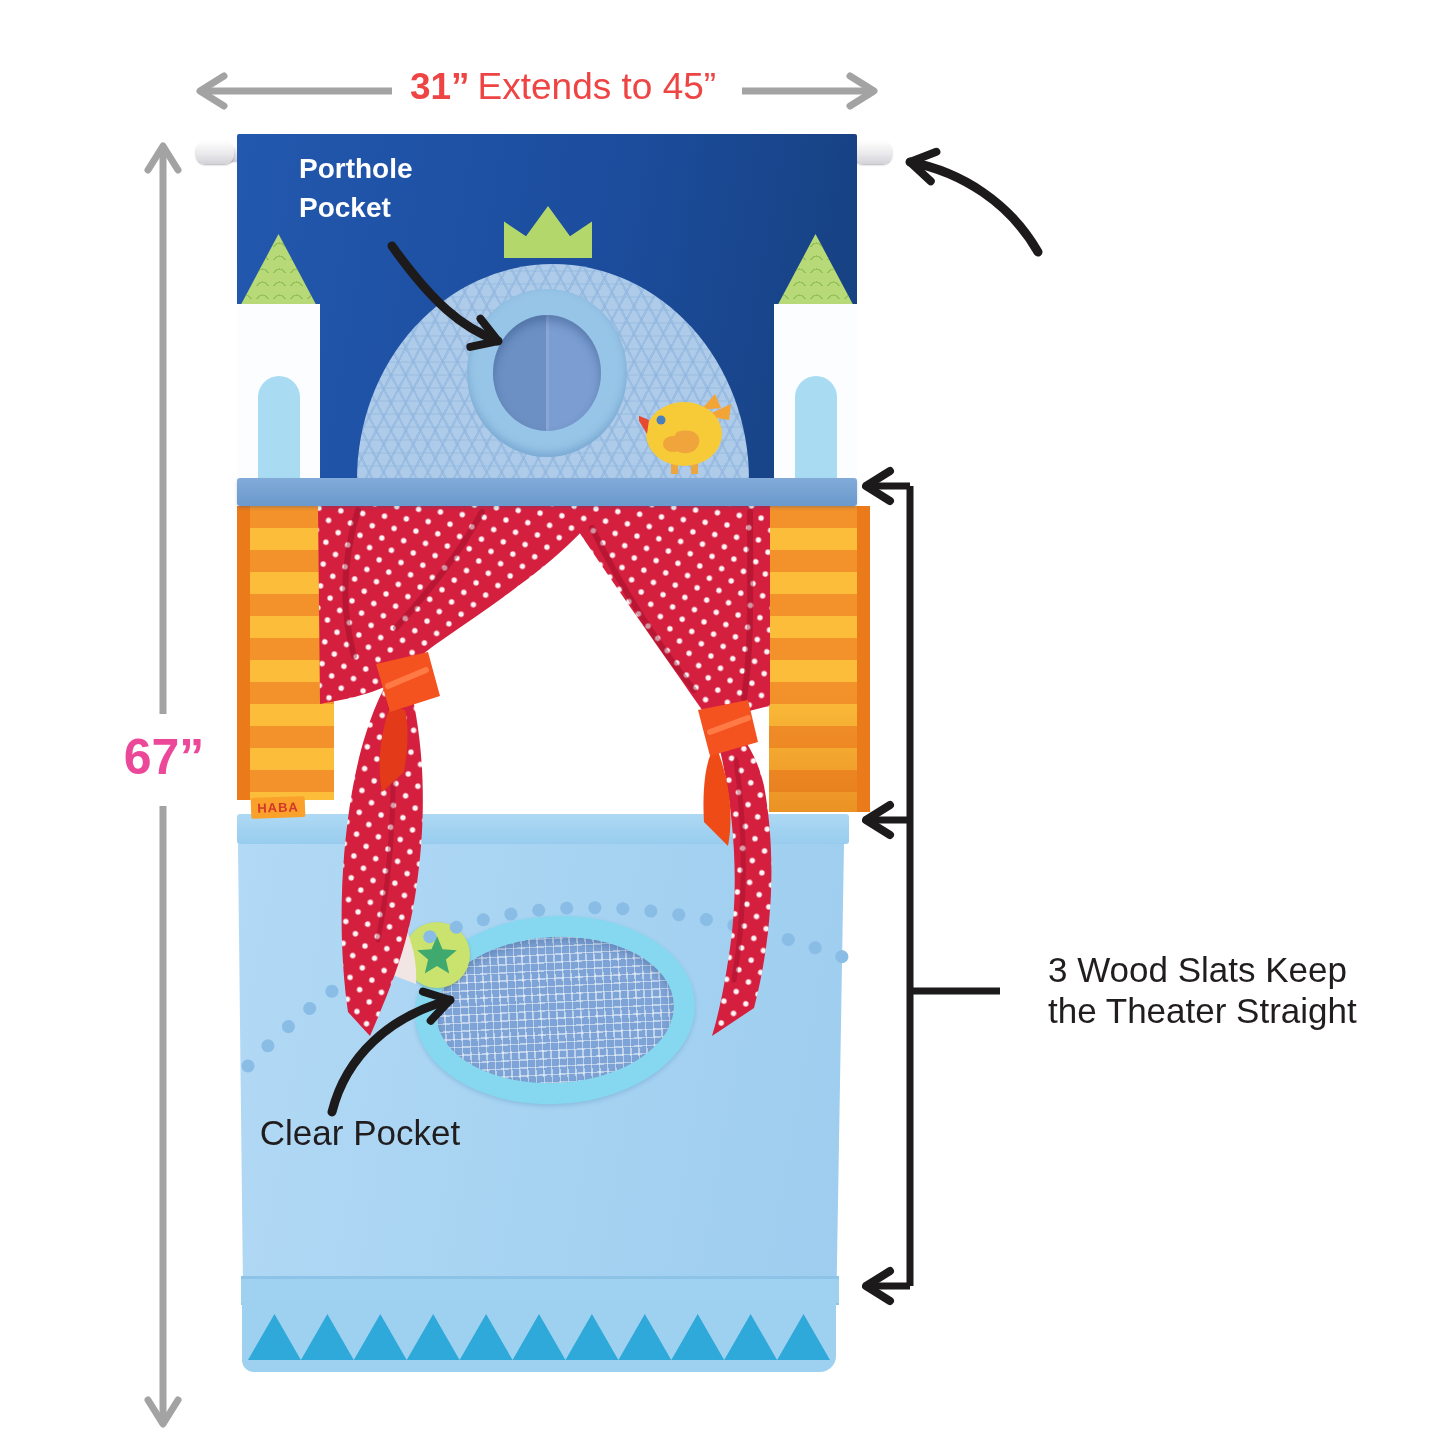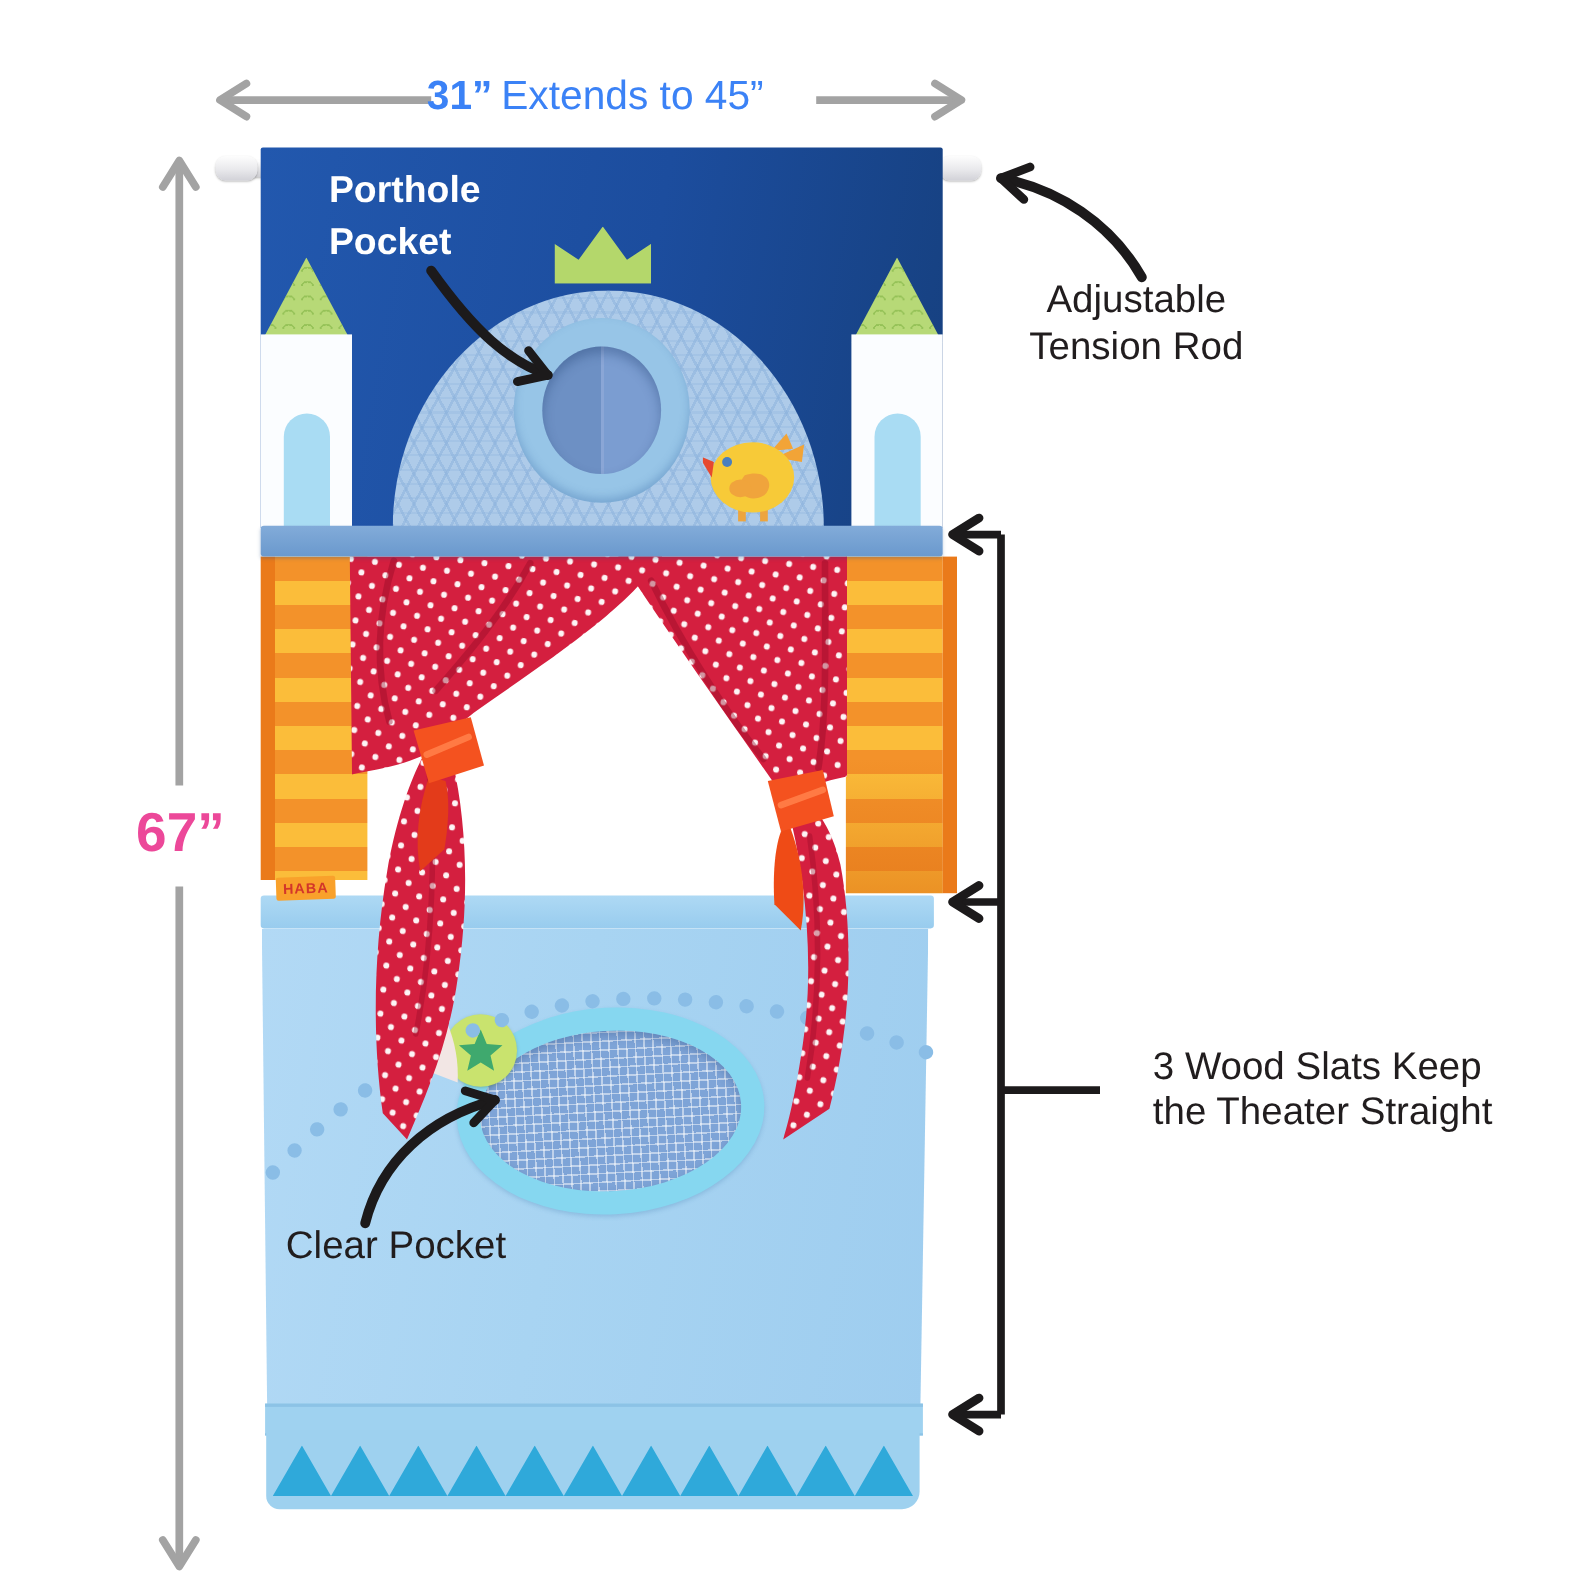--- a/index.html
+++ b/index.html
@@ -1,24 +1,24 @@
 <!DOCTYPE html>
 <html><head>
 <meta charset="utf-8">
 <style>
   html,body{margin:0;padding:0;background:#fff;}
   .canvas{position:relative;width:1445px;height:1445px;background:#fff;overflow:hidden;
           font-family:"Liberation Sans","DejaVu Sans",sans-serif;}
   .abs{position:absolute;}
 
   
-  .dim-width{left:388px;top:66px;width:350px;font-size:37px;color:#3b82f6;z-index:7;white-space:nowrap;}
+  .dim-width{left:388px;top:66px;width:350px;text-align:center;font-size:37px;color:#ef4444;z-index:7;white-space:nowrap;}
   .dim-width b{font-weight:700;margin-right:8px;}
   .dim-height{left:104px;top:728px;width:120px;text-align:center;font-size:50px;font-weight:700;color:#ec4899;z-index:7;}
-  .porthole-label{left:299px;top:150px;font-size:34px;font-weight:700;color:#fff;line-height:1.38;z-index:7;}
+  .porthole-label{left:299px;top:150px;font-size:28px;font-weight:700;color:#fff;line-height:1.38;z-index:7;}
   .black-label{font-size:35px;color:#211d1e;line-height:1.2;z-index:7;}
   .tension-label{left:898px;top:252px;width:270px;text-align:center;}
   .slats-label{left:1008px;top:950px;width:420px;text-align:left;line-height:1.16;margin-left:40px;}
   .pocket-label{left:228px;top:1112px;width:264px;text-align:center;}
 
   
   .rod{left:197px;top:146px;width:692px;height:15px;border-radius:8px;z-index:1;
        background:linear-gradient(180deg,#ffffff,#e3e3e6 60%,#cfcfd4);box-shadow:0 1px 2px rgba(0,0,0,.25);}
   .rod-cap{top:142px;height:22px;border-radius:9px;z-index:1;background:linear-gradient(180deg,#fdfdfd,#e9e9ec 55%,#d2d2d8);
        box-shadow:0 1px 2px rgba(0,0,0,.3);}
@@ -235,24 +235,20 @@
 
   <div class="abs dim-height">
     <span>67”</span>
   </div>
 
   <div class="abs porthole-label">
     <div>Porthole</div>
     <div>Pocket</div>
   </div>
 
-  <div class="abs black-label tension-label">
-    <div>Adjustable</div>
-    <div>Tension Rod</div>
-  </div>
 
   <div class="abs black-label slats-label">
     <div>3 Wood Slats Keep</div>
     <div>the Theater Straight</div>
   </div>
 
   <div class="abs black-label pocket-label">
     <div>Clear Pocket</div>
   </div>
 

